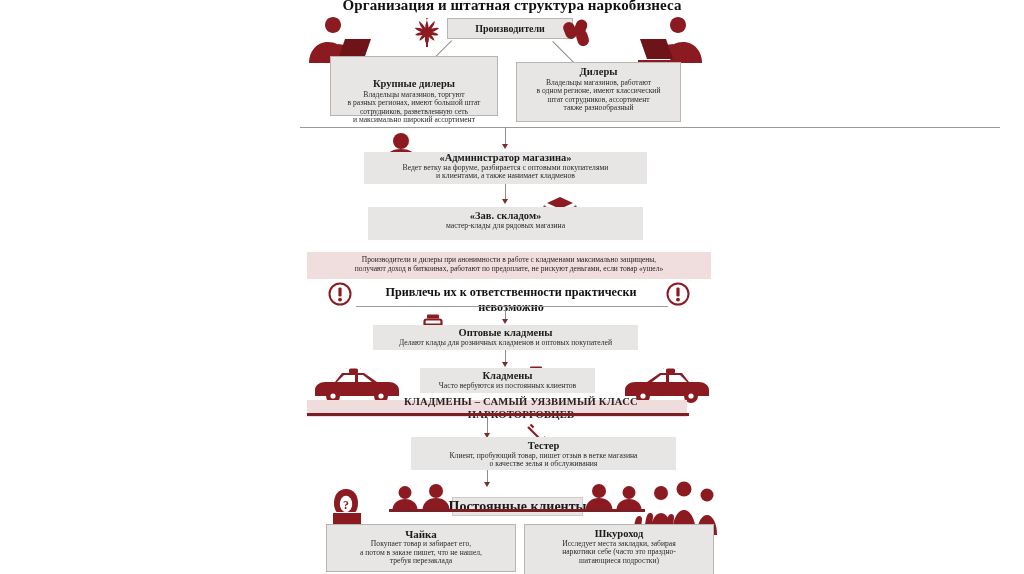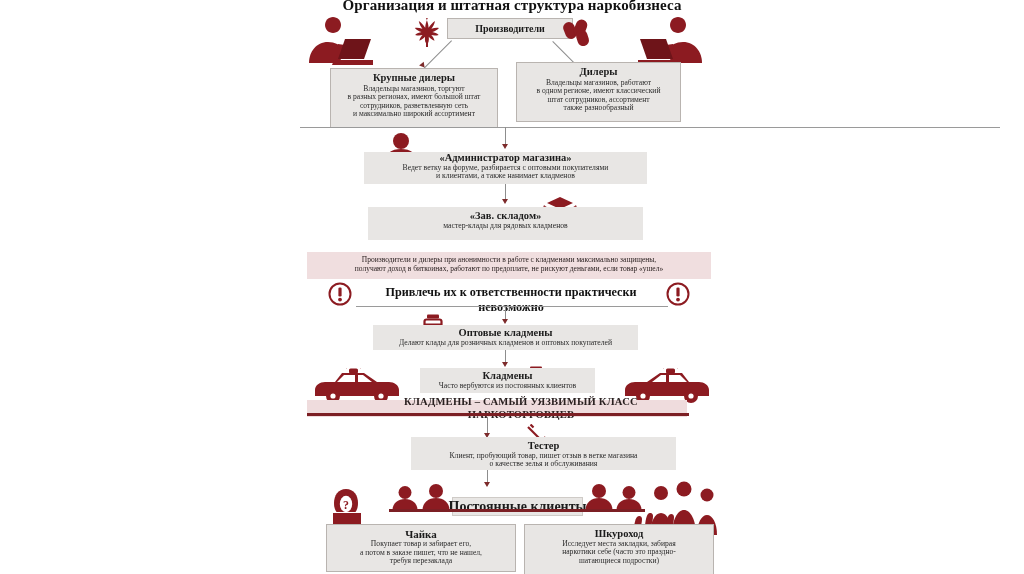--- a/index.html
+++ b/index.html
@@ -129,21 +129,21 @@
       <path class="dk" d="M31 43h42l3 5H29z"></path>
     </svg>
   </div>
 
   <div class="diag" style="left:452px;top:41px;width:42px;transform:rotate(135deg);"></div>
   <div class="arrowdn" style="left:420px;top:63px;transform:rotate(-40deg);"></div>
 
   <div class="diag" style="left:553px;top:41px;width:42px;transform:rotate(45deg);"></div>
   <div class="arrowdn" style="left:580px;top:63px;transform:rotate(40deg);"></div>
 
-  <div class="box framed" style="left:330px;top:68px;width:168px;height:60px;padding-top:3px;font-size:7.6px;">
+  <div class="box framed" style="left:330px;top:56px;width:168px;height:60px;padding-top:21px;font-size:7.6px;">
     <span class="ttl" style="font-size:10.5px;margin-bottom:1px;">Крупные дилеры</span>
     <span class="desc">Владельцы магазинов, торгуют</span>
     <span class="desc">в разных регионах, имеют большой штат</span>
     <span class="desc">сотрудников, разветвленную сеть</span>
     <span class="desc">и максимально широкий ассортимент</span>
   </div>
 
   <div class="box framed" style="left:516px;top:62px;width:165px;height:60px;padding-top:3px;font-size:7.6px;">
     <span class="ttl" style="font-size:10.5px;margin-bottom:1px;">Дилеры</span>
     <span class="desc">Владельцы магазинов, работают</span>
@@ -179,21 +179,21 @@
         <path d="M4 9l4 3-3 11-5-3z" opacity=".85"></path>
         <path d="M36 9l-4 3 3 11 5-3z" opacity=".85"></path>
       </g>
       <g fill="none" stroke="#8c1b21" stroke-width="2">
         <path d="M8 12v11l12 4 12-4V12"></path>
       </g>
     </svg>
   </div>
   <div class="box" style="left:368px;top:207px;width:275px;height:33px;padding-top:3px;font-size:7.7px;">
     <span class="ttl" style="font-size:10.5px;">«Зав. складом»</span>
-    <span class="desc">мастер-клады для рядовых кладменов</span>
+    <span class="desc">мастер-клады для рядовых магазина</span>
   </div>
 
   <div class="rose" style="left:307px;top:252px;width:404px;height:27px;padding-top:3px;font-size:7.5px;">
     <span style="display:block;">Производители и дилеры при анонимности в работе с кладменами максимально защищены,</span>
     <span style="display:block;">получают доход в биткоинах, работают по предоплате, не рискуют деньгами, если товар «ушел»</span>
   </div>
 
   <div class="ico" style="left:328px;top:282px;">
     <svg width="24" height="24" viewBox="0 0 24 24">
       <circle cx="12" cy="12" r="10.5" fill="none" stroke="#8c1b21" stroke-width="2"></circle>

